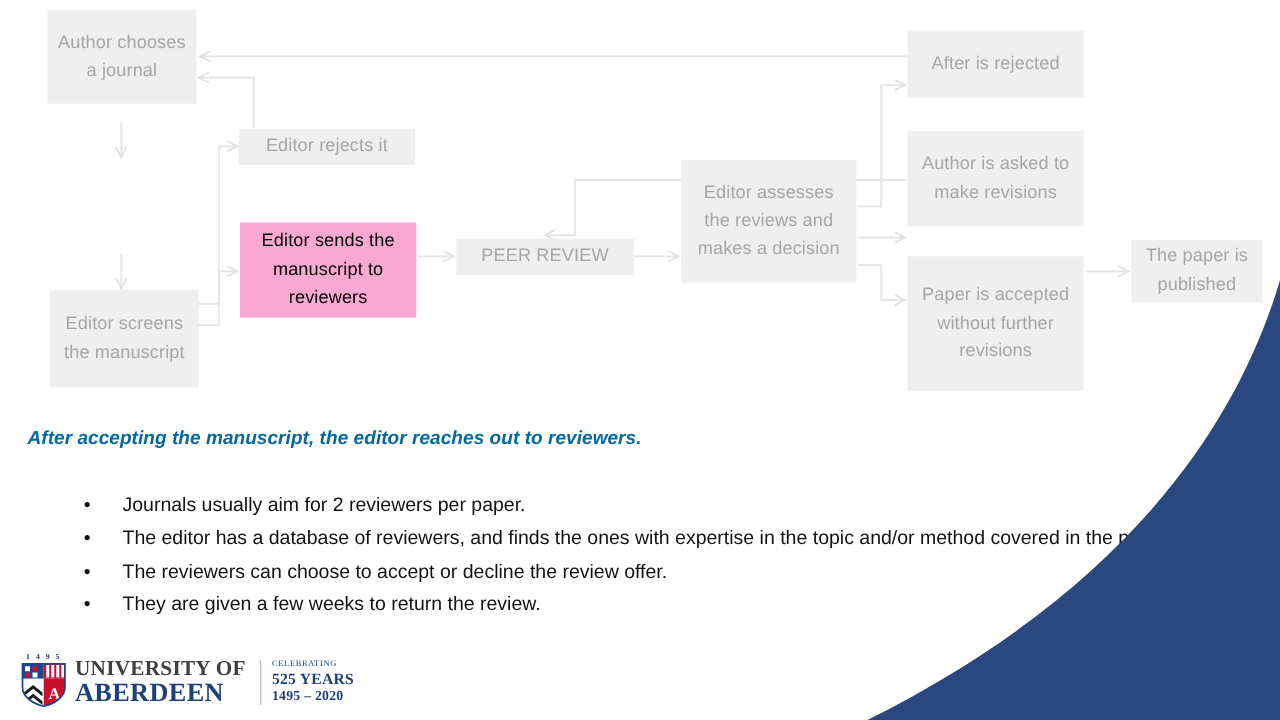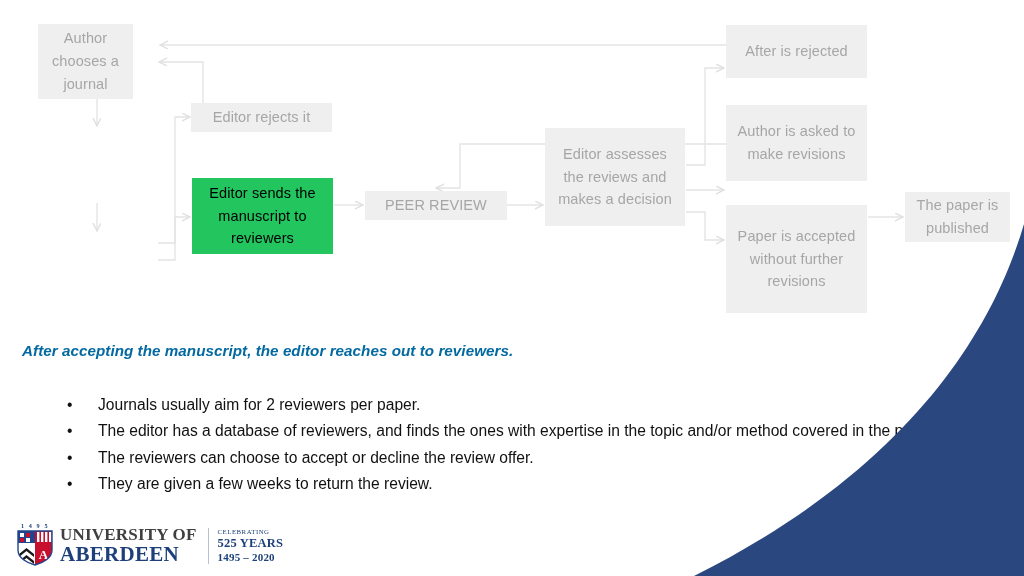--- a/index.html
+++ b/index.html
@@ -52,21 +52,21 @@
     justify-content: center;
     text-align: center;
     background: #efefef;
     color: #a6a6a6;
     font-size: 14.5px;
     line-height: 1.58;
     padding: 3px 6px;
     letter-spacing: 0.1px;
   }
   .node.highlight {
-    background: #22c55e;
+    background: #f9a8d4;
     color: #000000;
     font-size: 14.5px;
     line-height: 1.57;
   }
 
   
   .lead {
     position: absolute;
     left: 22px;
     top: 342px;
@@ -218,25 +218,28 @@
         <path d="M686,190 L724,190"></path>
 
         <path d="M686,212 L705,212 L705,240 L724,240"></path>
 
         <path d="M868,217 L903,217"></path>
 
         <path d="M726,45 L160,45"></path>
       </g>
     </svg>
 
-    <div class="node" style="left:38px;  top:24px;  width:95px; height:75px;text-align:center;">
+    <div class="node" style="left:38px;  top:8px;  width:119px; height:75px;text-align:center;">
       <span>Author chooses a journal</span>
     </div>
 
 
+    <div class="node" style="left:40px;  top:232px; width:119px; height:78px;">
+      <span>Editor screens the manuscript</span>
+    </div>
 
     <div class="node" style="left:191px; top:103px; width:141px; height:29px;">
       <span>Editor rejects it</span>
     </div>
 
     <div class="node highlight" style="left:192px; top:178px; width:141px; height:76px;">
       <span>Editor sends the manuscript to reviewers</span>
     </div>
 
     <div class="node" style="left:365px; top:191px; width:142px; height:29px;">

